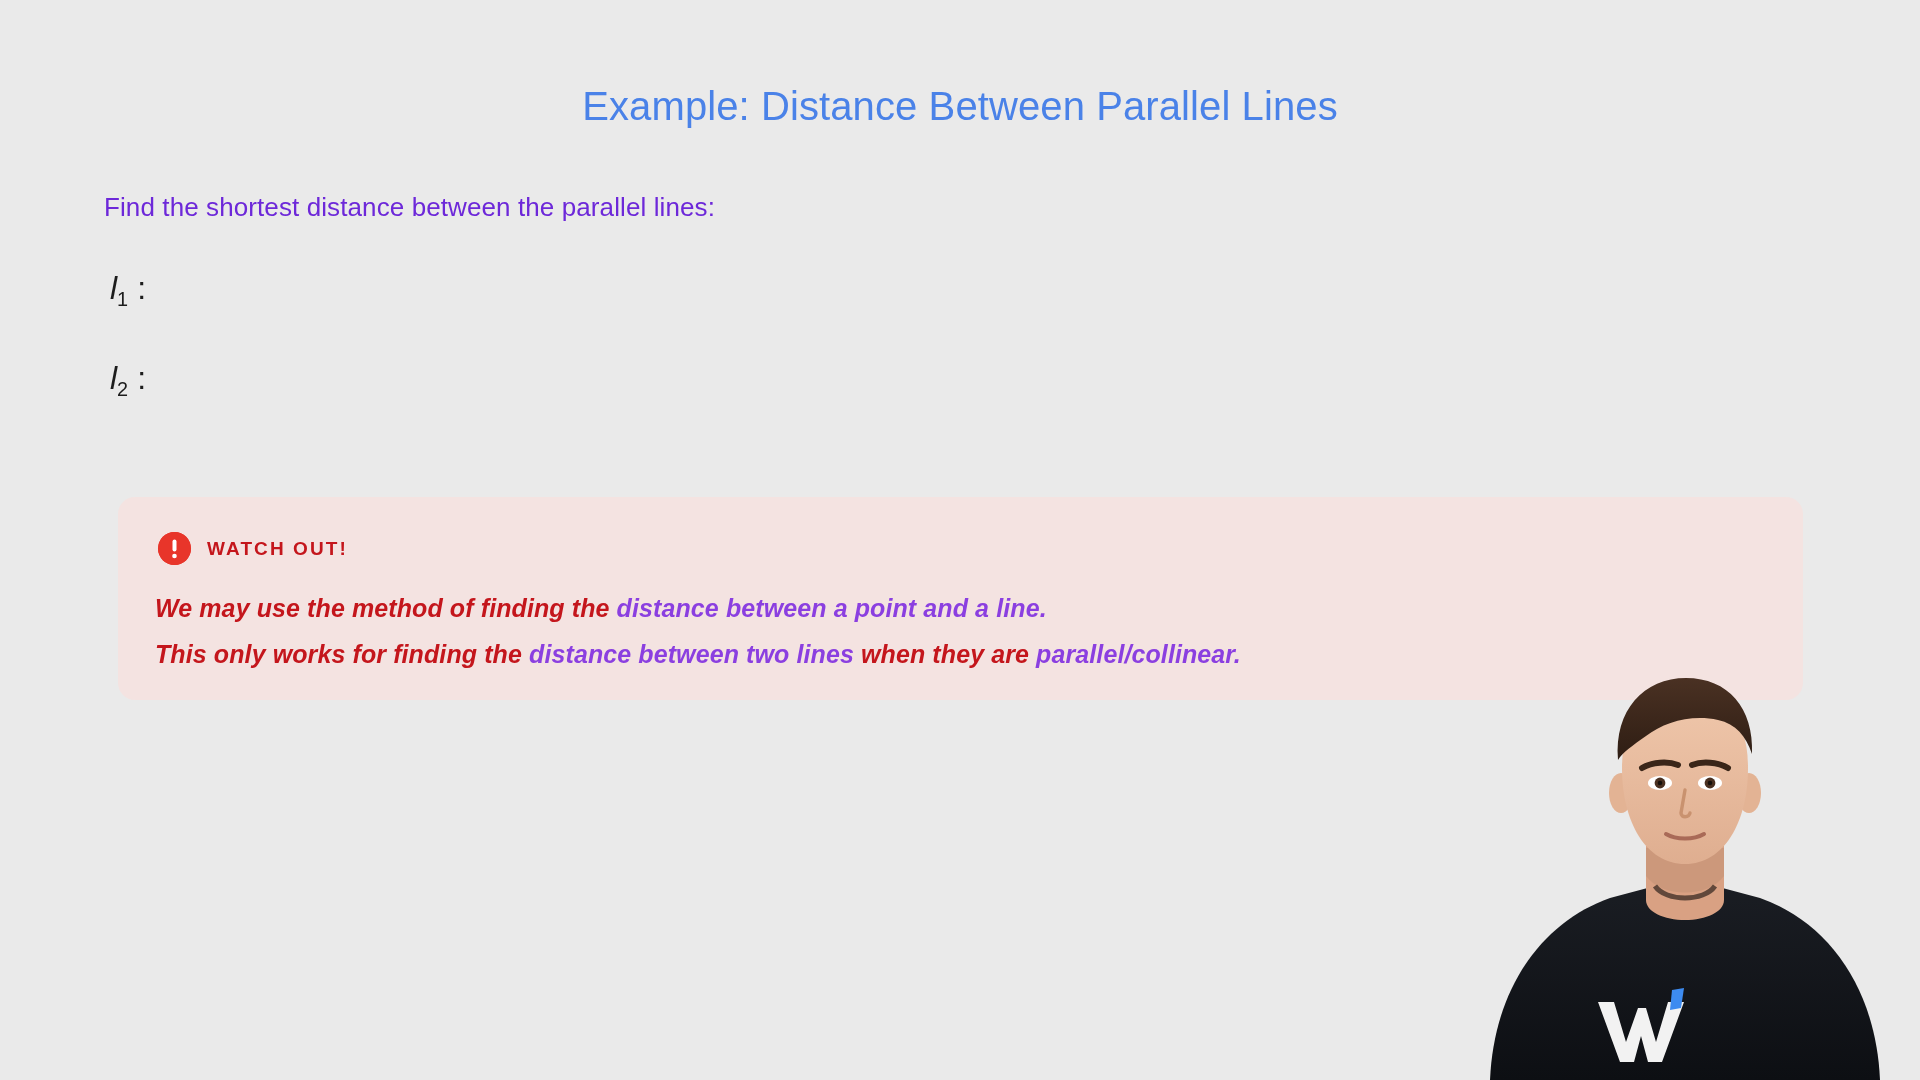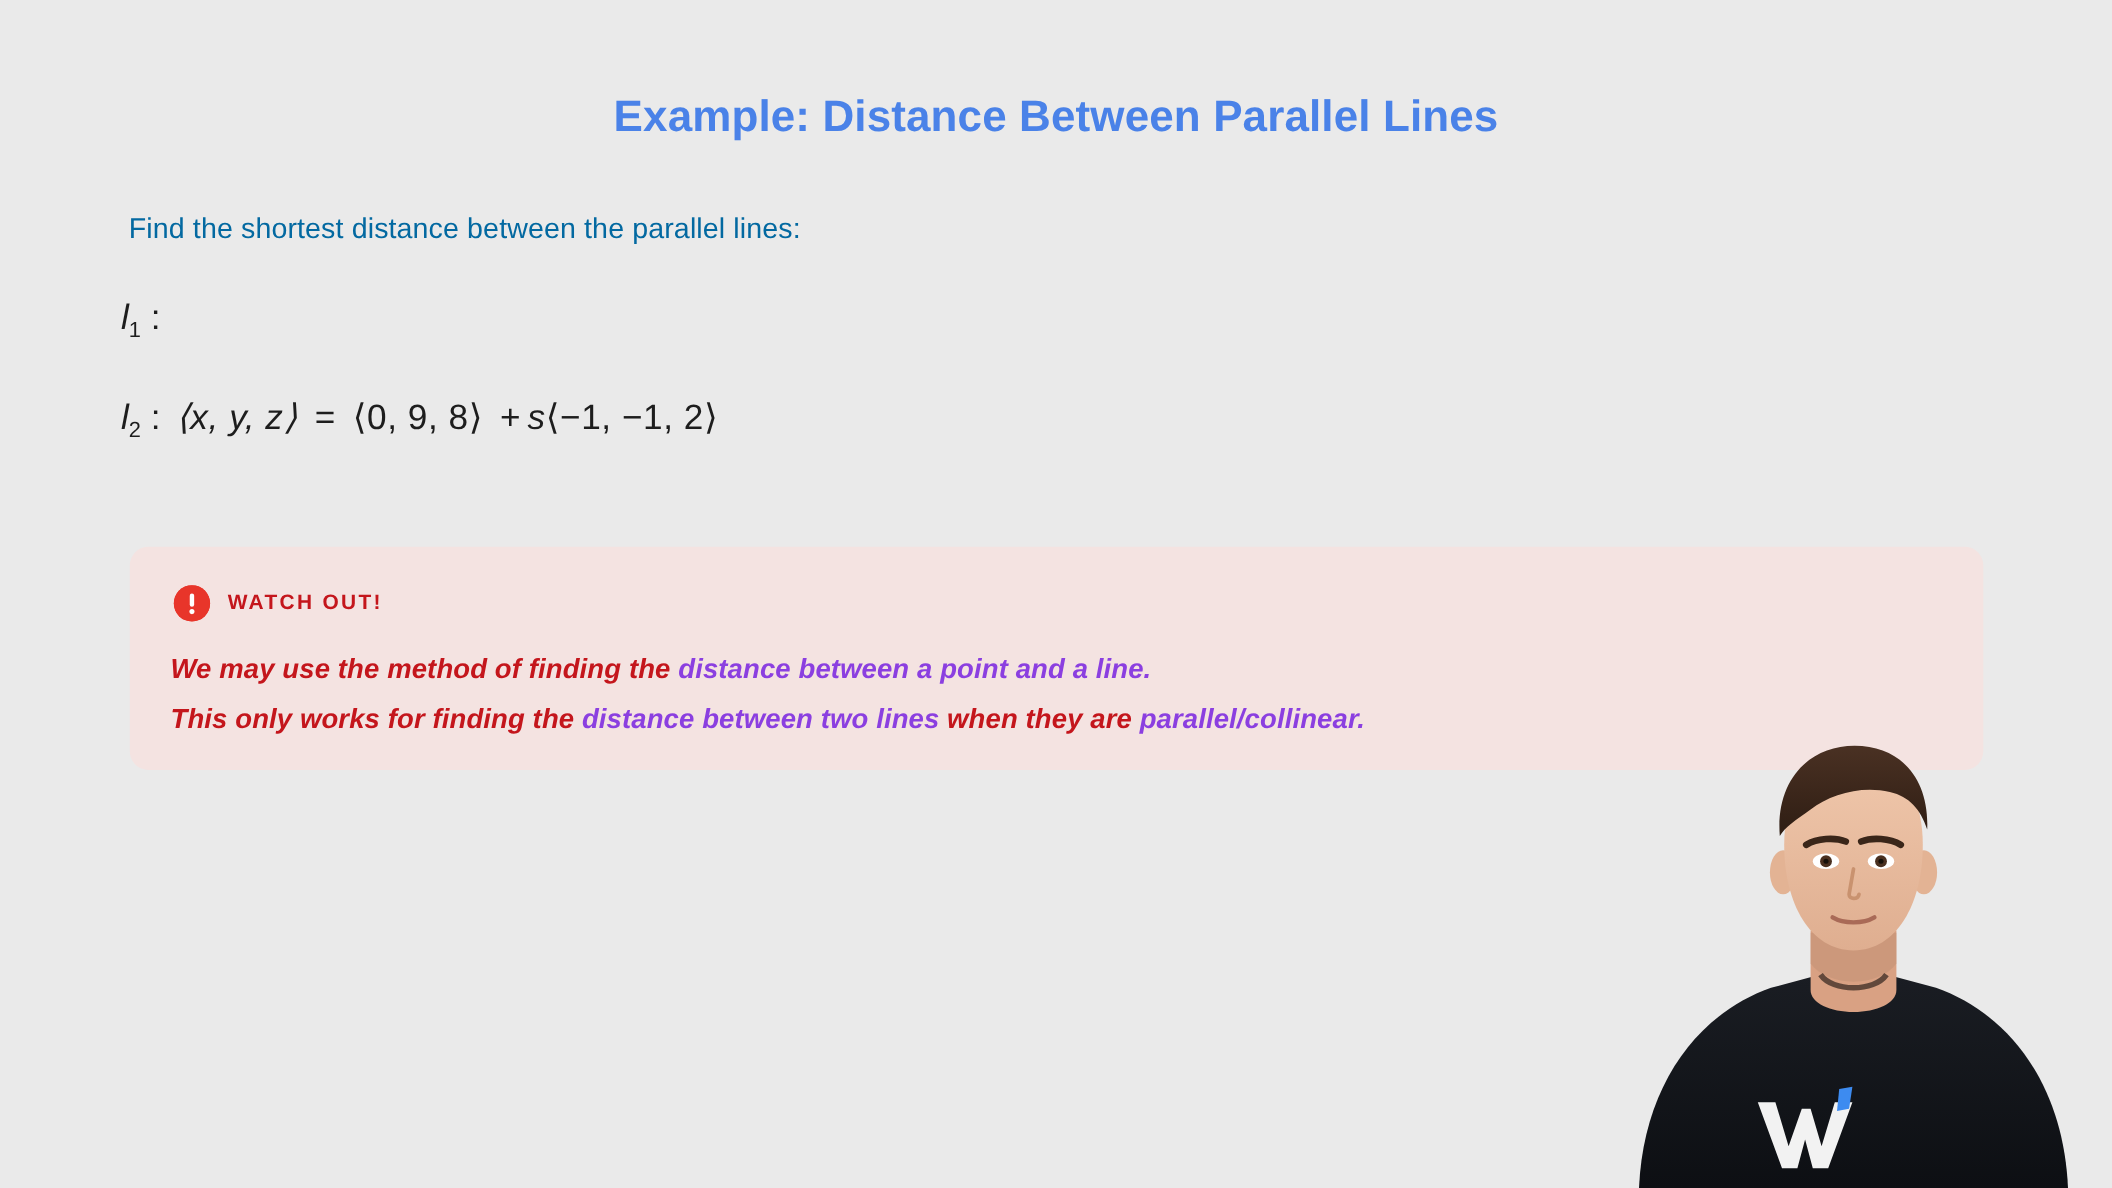--- a/index.html
+++ b/index.html
@@ -24,34 +24,34 @@
   }
 
   
   .slide-title {
     position: absolute;
     top: 82px;
     left: 0;
     width: 1920px;
     text-align: center;
     font-size: 40px;
-    font-weight: 700;
+    font-weight: 400;
     letter-spacing: 0.1px;
     color: #4a82e8;
     line-height: 1.2;
   }
 
   
   .prompt {
     position: absolute;
     top: 192px;
-    left: 117px;
+    left: 104px;
     font-size: 26px;
     font-weight: 400;
-    color: #0369a1;
+    color: #6d28d9;
     letter-spacing: 0.1px;
   }
 
   
   .equation {
     position: absolute;
     left: 110px;
     font-family: Liberation Sans, sans-serif;
     font-size: 32px;
     color: #1d1d1d;
@@ -156,26 +156,20 @@
   <p class="prompt">Find the shortest distance between the parallel lines:</p>
 
   <div class="equation eq1">
     <span class="eq-label"><span>l</span><sub>1</sub></span>
     <span class="eq-colon">:</span>
   </div>
 
   <div class="equation eq2">
     <span class="eq-label"><span>l</span><sub>2</sub></span>
     <span class="eq-colon">:</span>
-    <span class="eq-body">
-      <span class="eq-var">⟨x, y, z⟩</span>
-      <span class="eq-op">=</span>
-      <span class="eq-ang">⟨0, 9, 8⟩</span>
-      <span class="eq-op">+</span><span class="eq-var">s</span><span class="eq-ang">⟨−1, −1, 2⟩</span>
-    </span>
   </div>
 
   <div class="callout">
 
     <div class="callout-header">
       <span class="warn-icon">
         <svg width="33" height="33" viewBox="0 0 33 33" aria-hidden="true">
           <circle cx="16.5" cy="16.5" r="16.5" fill="#e8352a"></circle>
           <rect x="14.5" y="7.5" width="4" height="12" rx="2" fill="#ffffff"></rect>
           <circle cx="16.5" cy="24" r="2.3" fill="#ffffff"></circle>

